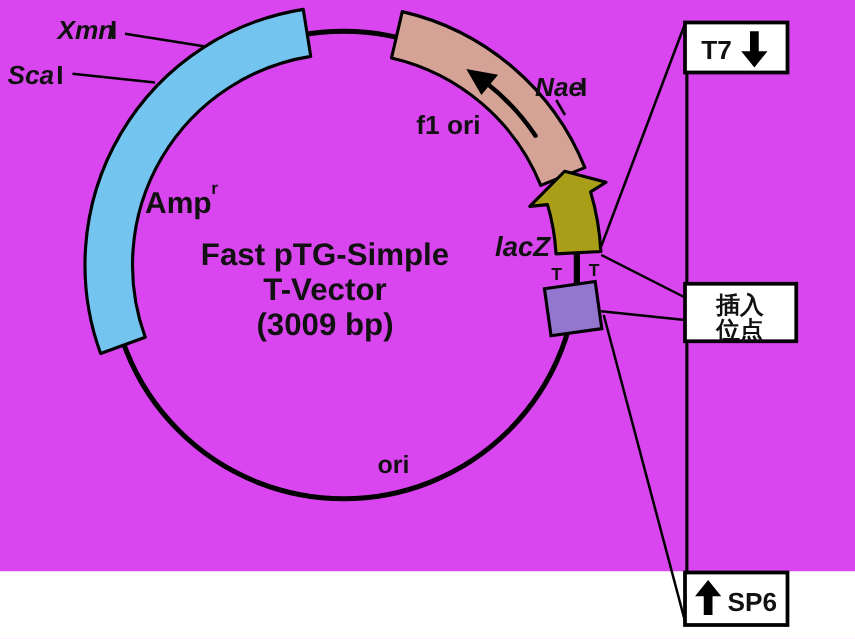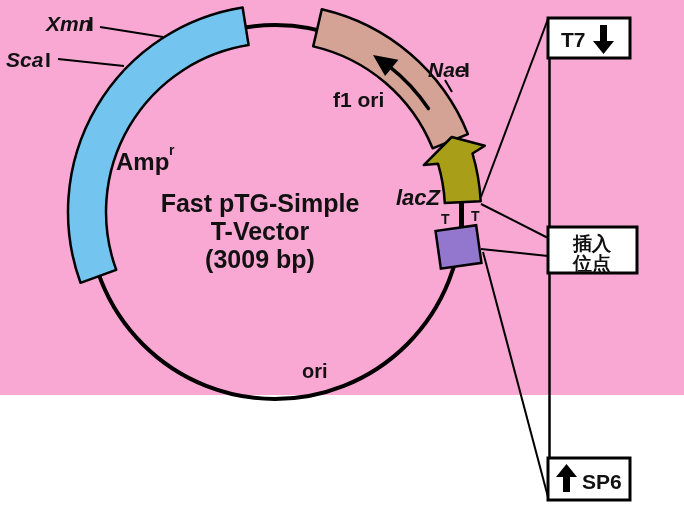--- a/index.html
+++ b/index.html
@@ -7,22 +7,22 @@
     padding: 0;
     background: #ffffff;
     width: 684px;
     height: 511px;
     overflow: hidden;
     font-family: "Liberation Sans", sans-serif;
   }
   .canvas {
     position: relative;
     width: 684px;
-    height: 395px;
-    background: #f9a8d4;
+    height: 457px;
+    background: #d946ef;
   }
   svg { display: block; }
   text {
     fill: #111111;
     font-family: "Liberation Sans", sans-serif;
     font-weight: bold;
   }
   .title-text   { font-size: 25px; text-anchor: middle; }
   .enzyme-it    { font-size: 21px; font-style: italic; }
   .enzyme-rm    { font-size: 21px; }

